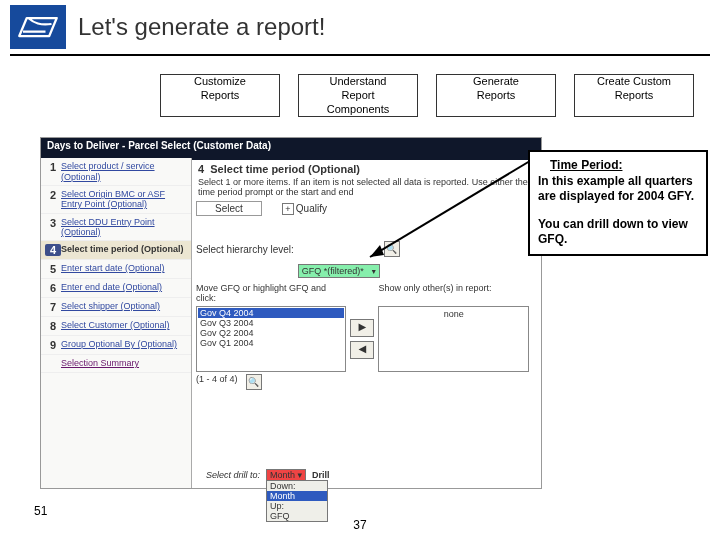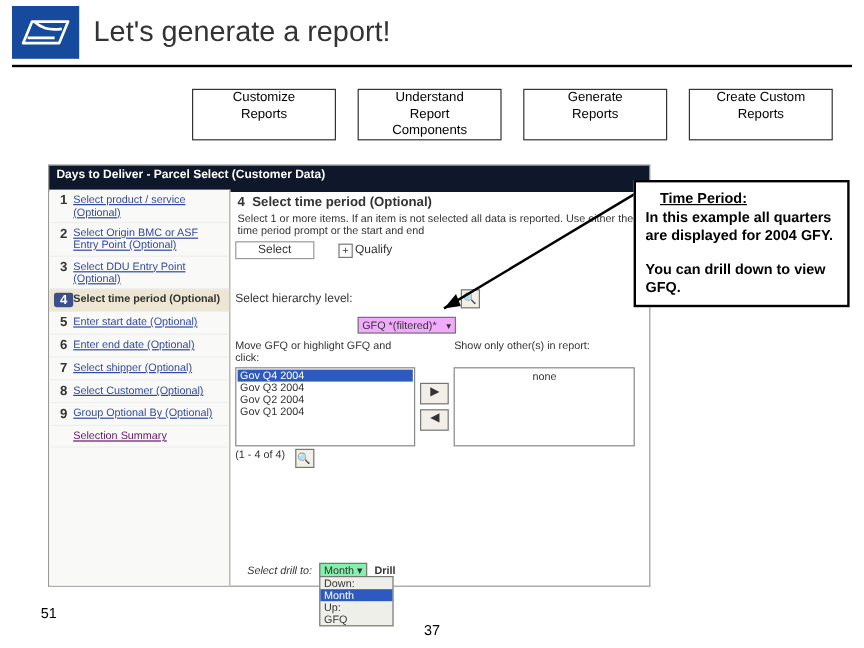--- a/index.html
+++ b/index.html
@@ -22,35 +22,35 @@
   .step.active .step-num { background:#3d4f8a; color:#fff; border-radius:2px;}
   .step.active .step-label { color:#333; text-decoration:none; font-weight:bold;}
   .step.last .step-label { color:#68166b;}
   .main-panel { position:absolute; left:155px; right:3px; top:22px; bottom:3px; font-size:10px; color:#333;}
   .main-title { font-weight:bold; font-size:11px; margin:3px 0 2px 2px; filter:blur(0.6px);}
   .main-desc { font-size:9px; color:#333; margin:0 2px 4px 2px; filter:blur(0.6px);}
   .tab-row { display:flex; align-items:center; gap:20px;}
   .tab { border:1px solid #999; padding:1px 18px; font-size:10px; cursor:pointer;text-align:right;}
   .tab:first-child {}
   .hierarchy-row { display:flex; align-items:center; gap:4px; margin-top:4px;}
-  .select-pill { border:1px solid #777; background:#f0abfc; font-size:9px; padding:1px 3px; display:flex; align-items:center; gap:4px; filter:blur(0.3px);margin-top:44px;}
+  .select-pill { border:1px solid #777; background:#86efac; font-size:9px; padding:1px 3px; display:flex; align-items:center; gap:4px; filter:blur(0.3px);margin-top:44px;}
   .select-pill::after{content:"▾"; font-size:8px; margin-left:4px;}
   .dual-row { display:flex; margin-top:6px; gap:2px;}
   .dual-col { width:44%;}
   .dual-col-label { font-size:9px; line-height:1.1; height:22px; filter:blur(0.4px);}
   .list-box { border:1px solid #888; height:62px; overflow:hidden; font-size:9px; padding:1px;}
   .list-item { padding:0 2px; filter:blur(0.35px);}
   .list-item.sel { background:#2e5abf; color:#fff;}
   .list-box.r { position:relative;}
   .none-center { position:absolute; top:2px; left:0; right:0; text-align:center;}
   .arrow-col { width:28px; display:flex; flex-direction:column; align-items:center; justify-content:center; gap:4px; margin-top:22px;}
   .arrow-btn { width:22px; height:16px; border:1px solid #777; background:#f1efe7; font-size:10px; line-height:14px; text-align:center; cursor:pointer;}
   .count-row { font-size:9px; margin-top:2px; display:flex; gap:8px; filter:blur(0.4px);}
   .drill-row { position:absolute; bottom:4px; left:10px; display:flex; align-items:center; gap:6px; font-size:9px;}
-  .drill-select { border:1px solid #777; background:#86efac; font-size:9px; padding:0px 3px; position:relative;}
+  .drill-select { border:1px solid #777; background:#ef4444; font-size:9px; padding:0px 3px; position:relative;}
   .drill-open { position:absolute; top:100%; left:-1px; width:60px; border:1px solid #777; background:#efefe9; font-size:9px; z-index:3;}
   .drill-open div{padding:0 3px;}
   .drill-open .hl{background:#2e5abf; color:#fff;}
   .mag-icon { border:1px solid #777; width:14px; height:14px; display:inline-flex; align-items:center; justify-content:center; font-size:9px; background:#f1efe7;}
   .callout { position:absolute; right:12px; top:150px; width:160px; border:2px solid #000; background:#fff; font-size:12px; line-height:1.3; padding:6px 8px;}
   .callout b { text-decoration:underline;margin-left:12px;}
   .arrow-callout { stroke:#000; stroke-width:2; fill:none;}
   .page-num { position:absolute; bottom:8px; left:0; right:0; text-align:center; font-size:12px;}
   .corner { position:absolute; left:34px; bottom:22px; font-size:12px; filter:blur(0.3px);}
 </style>

